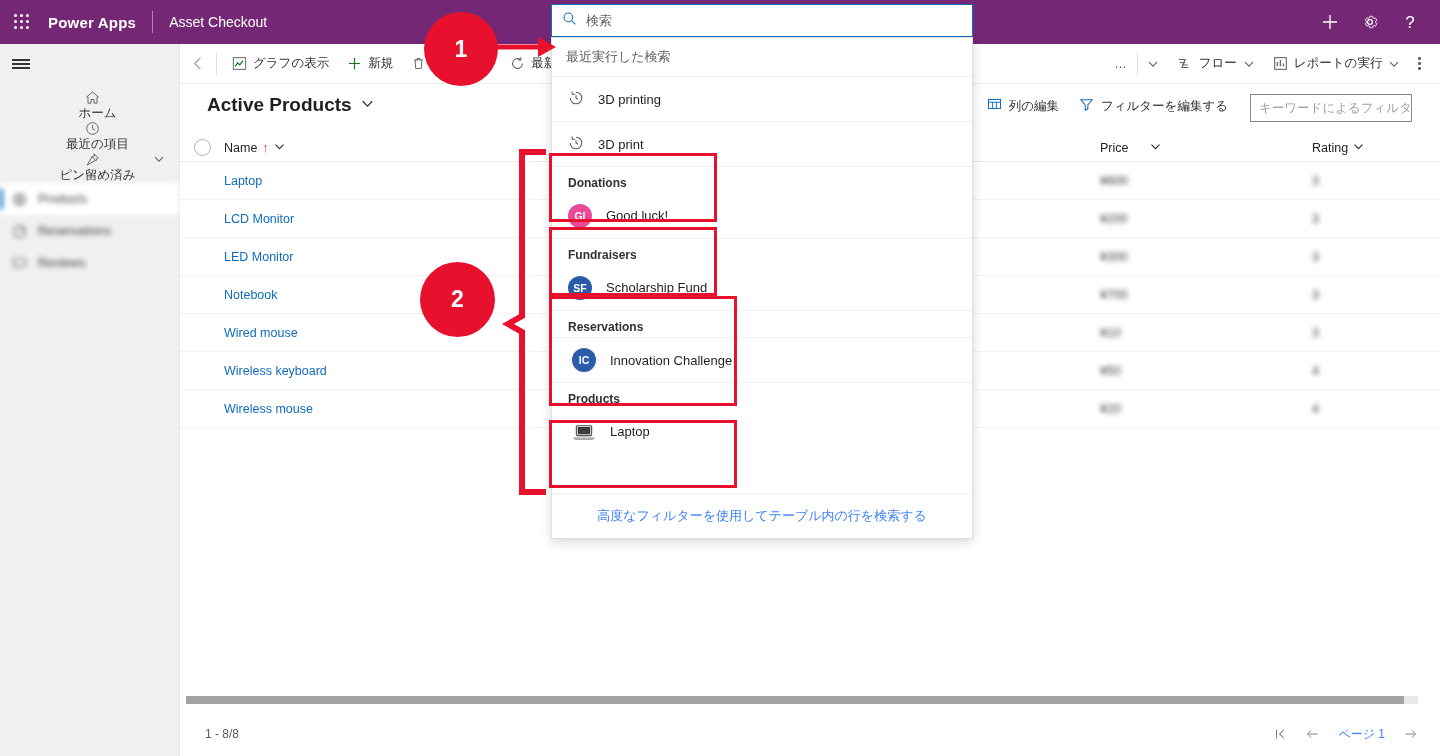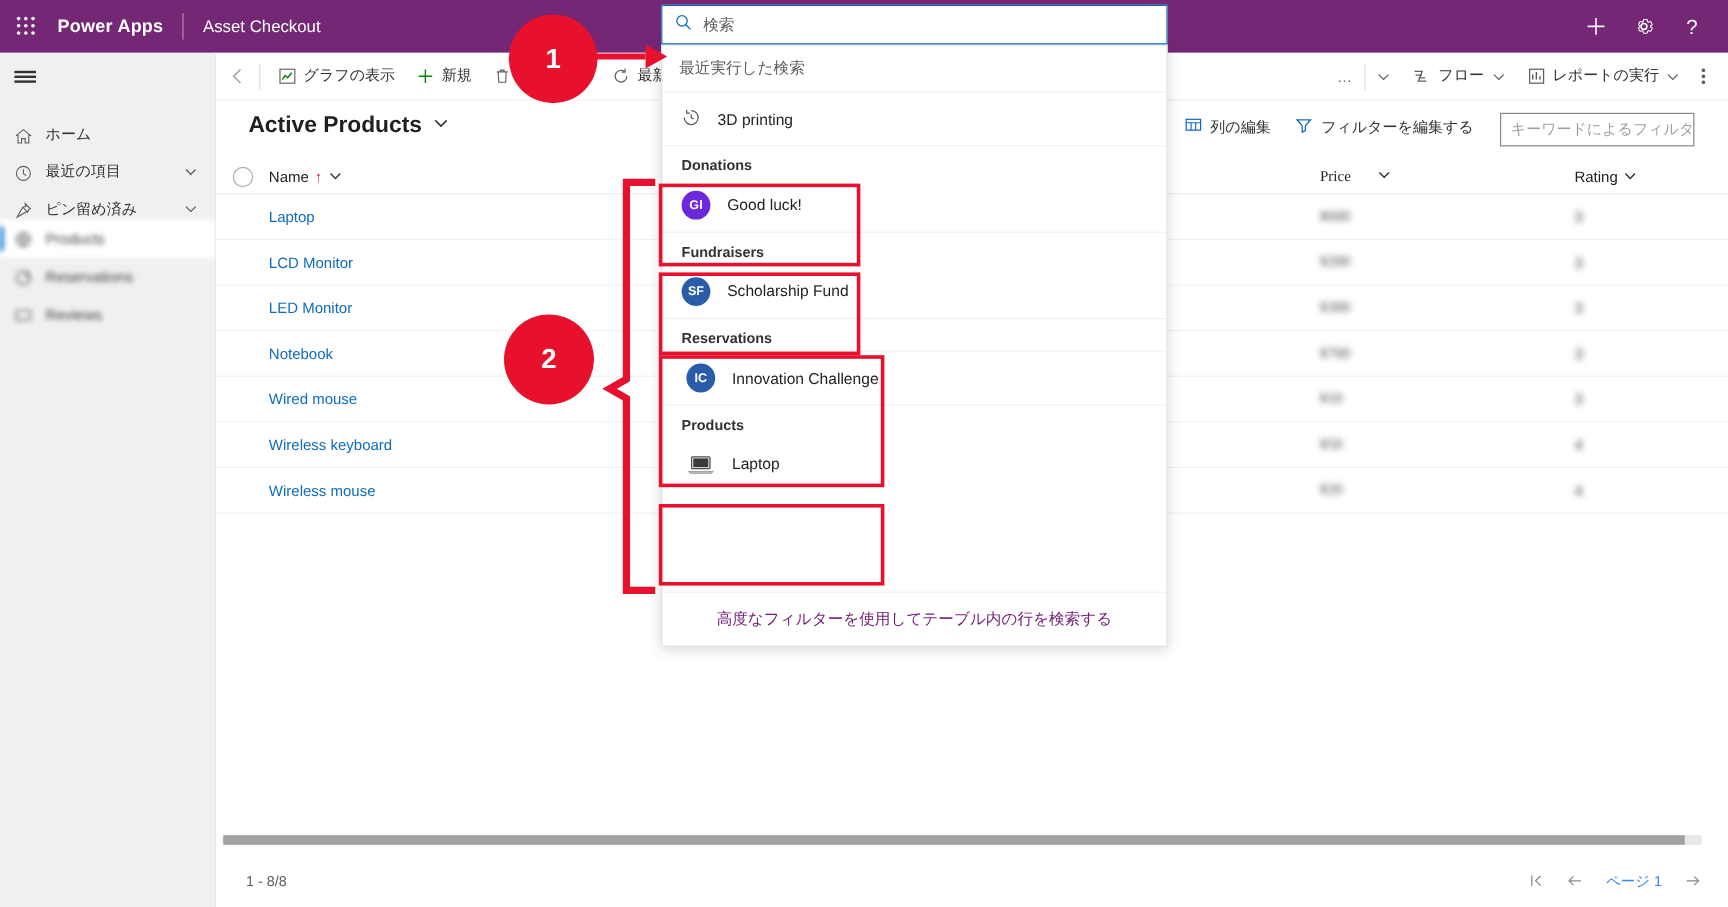--- a/index.html
+++ b/index.html
@@ -27,22 +27,22 @@
   .abtn svg{ display:block; }
 
   
   .sidebar{
     position:absolute; top:44px; left:0; width:180px; height:712px;
     background:#f0f0f0; border-right:1px solid #e6e6e6;
   }
   .hamburger{ height:40px; display:flex; align-items:center; padding-left:12px; cursor:pointer; }
   .hamburger span{ display:block; width:18px; height:1.6px; background:#333; margin:2.4px 0; }
   .navitem{
-    height:31px; display:flex; align-items:flex-end; padding-left:12px; cursor:pointer;
-    font-size:12.5px; color:#323130; position:relative;
+    height:31px; display:flex; align-items:center; padding-left:12px; cursor:pointer;
+    font-size:12.5px; color:#323130; position:relative;flex-direction:column;
   }
   .navitem .nicon{ width:22px; display:flex; align-items:center; justify-content:flex-start; color:#605e5c; }
   .navitem .nlabel{ margin-left:4px; }
   .navitem .chev{ margin-left:auto; margin-right:14px; color:#605e5c; }
   .groupheader{
     padding:14px 0 8px 12px; font-size:13px; font-weight:bold; color:#201f1e;
   }
   .entity{
     height:32px; display:flex; align-items:center; padding-left:12px; cursor:pointer;
     font-size:12.5px; color:#323130; filter:blur(2.4px); position:relative;
@@ -91,21 +91,21 @@
   .grid{ position:absolute; top:50px; left:0; width:1260px; }
   .gridhead{
     height:28px; display:flex; align-items:center; border-bottom:1px solid #edebe9;
     font-size:12.5px; color:#201f1e;
   }
   .cell-check{ width:44px; display:flex; align-items:center; justify-content:center; }
   .circle-check{ width:17px; height:17px; border:1.3px solid #b3b0ad; border-radius:50%; cursor:pointer; }
   .col-name{ width:302px; display:flex; align-items:center; gap:5px; }
   .col-mid{ flex:1 1 auto; }
   .col-model{ width:238px; display:flex; align-items:center; gap:5px; }
-  .col-price{ width:212px; display:flex; align-items:flex-start; gap:22px;font-family:Liberation Serif, serif; }
+  .col-price{ width:212px; display:flex; align-items:flex-start; gap:22px; }
   .col-rating{ width:128px; display:flex; gap:5px; }
   .hdr-sortable{ cursor:pointer; }
   .row{
     height:38px; display:flex; align-items:center; border-bottom:1px solid #f3f2f1;
     font-size:12.5px;
   }
   .link{ color:#0f6cbd; cursor:pointer; }
   .blur{ filter:blur(2.6px); color:#3b3a39; }
 
   
@@ -144,21 +144,21 @@
     border-top:1px solid #f0f0f0;
   }
   .avatar{
     width:24px; height:24px; border-radius:50%; color:#fff; font-size:10.5px; font-weight:bold;
     display:flex; align-items:center; justify-content:center; flex:0 0 auto;
   }
   .fly-footer{
     position:absolute; bottom:0; left:0; width:100%; height:45px;
     border-top:1px solid #f0f0f0; display:flex; align-items:center; justify-content:center;
   }
-  .fly-footer span{ color:#701a75; font-size:13px; cursor:pointer; }
+  .fly-footer span{ color:#3b82f6; font-size:13px; cursor:pointer; }
   .clock{ flex:0 0 auto; color:#605e5c; }
 
   
   .anno{ position:absolute; z-index:60; pointer-events:none; }
   .bubble{
     border-radius:50%; background:#e8112d; color:#fff;
     display:flex; align-items:center; justify-content:center;
     font-size:23px; font-weight:bold; font-family:"Liberation Sans",sans-serif;
   }
   .hl{ position:absolute; border:3px solid #e8112d; z-index:55; pointer-events:none; }
@@ -567,24 +567,34 @@
   <div class="fly-item">
     <span class="clock">
       <svg width="16" height="16" viewBox="0 0 16 16">
           <path d="M2.2 8a5.8 5.8 0 105.8-5.8" fill="none" stroke="#605e5c" stroke-width="1.05"></path>
           <path d="M4.2 1.4v2.9h2.9" fill="none" stroke="#605e5c" stroke-width="1.05"></path>
           <path d="M8 5.2V8l2 1.2" fill="none" stroke="#605e5c" stroke-width="1.05"></path>
         </svg>
     </span>
     <span>3D printing</span>
   </div>
+  <div class="fly-item">
+    <span class="clock">
+      <svg width="16" height="16" viewBox="0 0 16 16">
+          <path d="M2.2 8a5.8 5.8 0 105.8-5.8" fill="none" stroke="#605e5c" stroke-width="1.05"></path>
+          <path d="M4.2 1.4v2.9h2.9" fill="none" stroke="#605e5c" stroke-width="1.05"></path>
+          <path d="M8 5.2V8l2 1.2" fill="none" stroke="#605e5c" stroke-width="1.05"></path>
+        </svg>
+    </span>
+    <span>3D print</span>
+  </div>
 
   <div class="fly-group">Donations</div>
   <div class="fly-item" style="border-top:none">
-    <span class="avatar" style="background:#6d28d9">Gl</span>
+    <span class="avatar" style="background:#ec4899">Gl</span>
     <span>Good luck!</span>
   </div>
 
   <div class="fly-group">Fundraisers</div>
   <div class="fly-item" style="border-top:none">
     <span class="avatar" style="background:#2a5caa">SF</span>
     <span>Scholarship Fund</span>
   </div>
 
   <div class="fly-group">Reservations</div>

